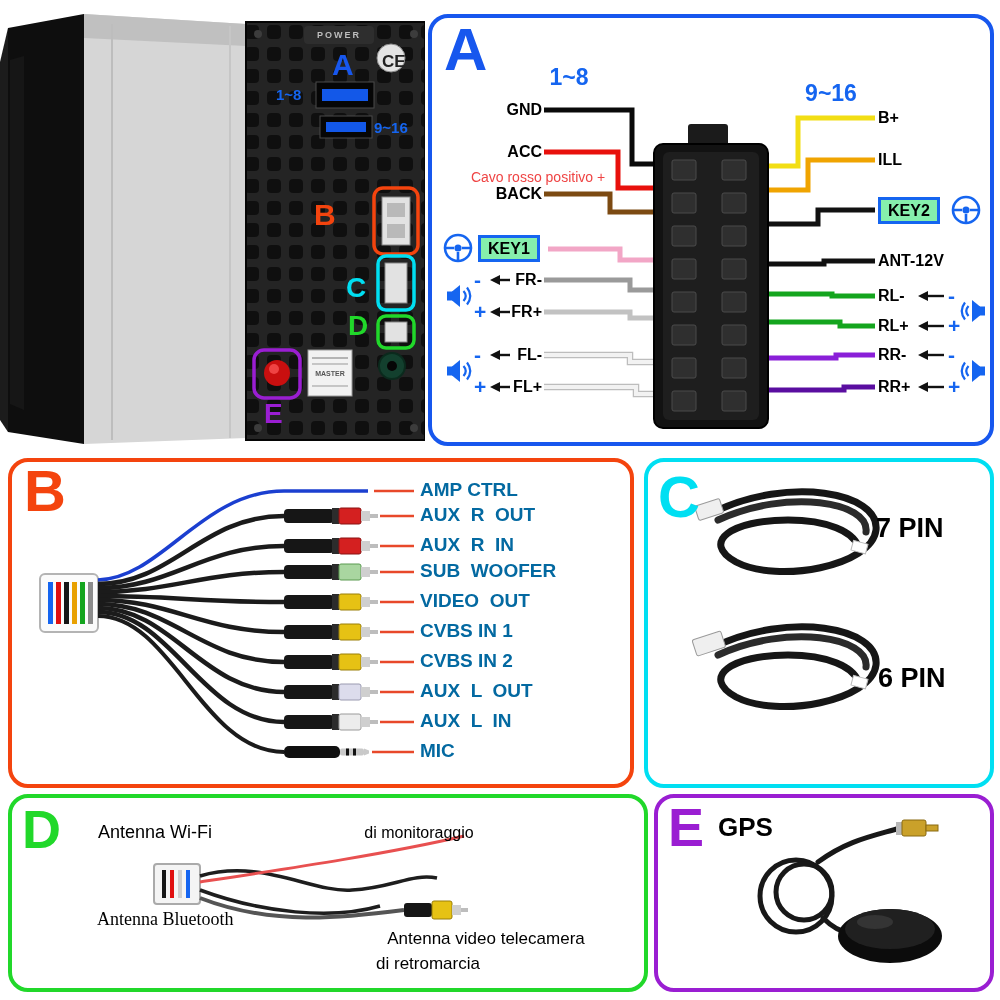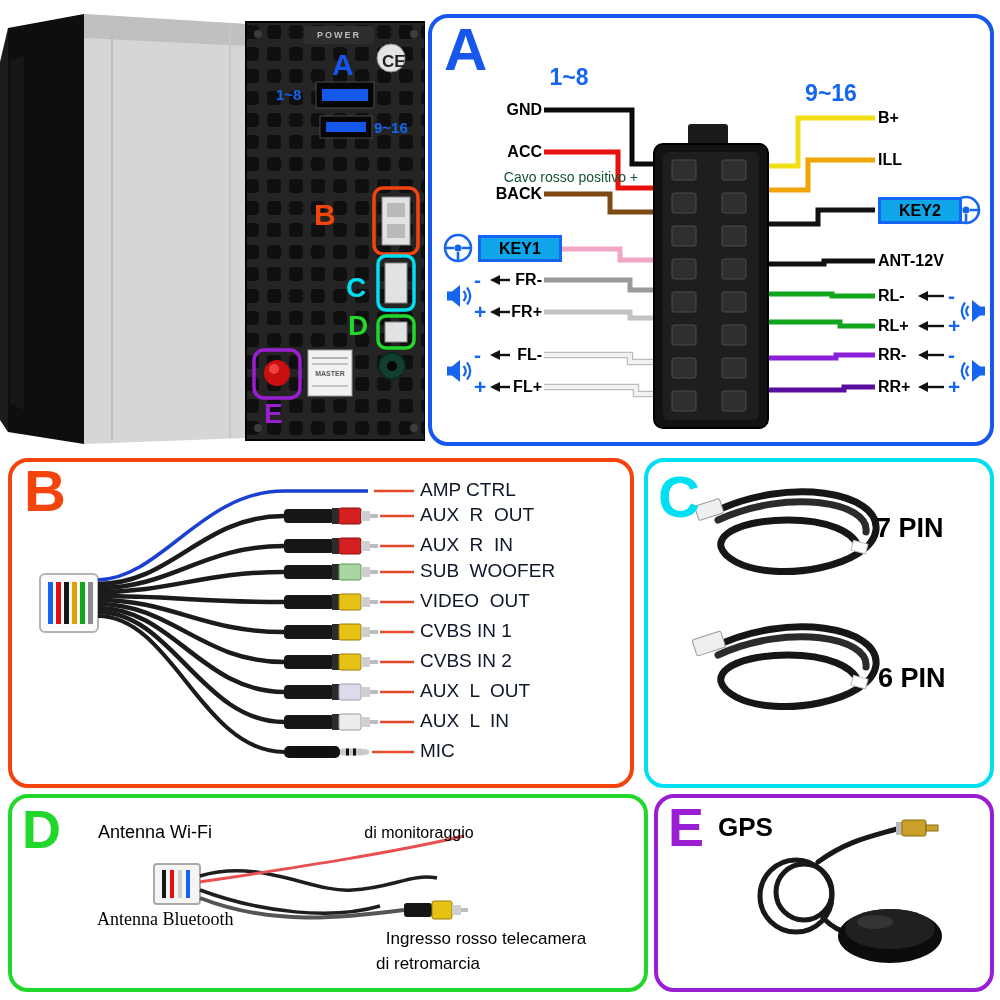--- a/index.html
+++ b/index.html
@@ -9,25 +9,25 @@
   .panel{position:absolute;border-radius:20px;background:#fff}
   .panel-a{left:428px;top:14px;width:566px;height:432px;border:4px solid #1757ee}
   .panel-b{left:8px;top:458px;width:626px;height:330px;border:4px solid #f4440e}
   .panel-c{left:644px;top:458px;width:350px;height:330px;border:4px solid #00dff2}
   .panel-d{left:8px;top:794px;width:640px;height:198px;border:4px solid #21d82a}
   .panel-e{left:654px;top:794px;width:340px;height:198px;border:4px solid #9a1ed2}
   .photo{position:absolute;left:0;top:0;width:425px;height:452px}
   .big-letter{position:absolute;font-weight:bold;line-height:1}
   .pa-left{position:absolute;left:0;width:110px;text-align:right;font-weight:bold;font-size:16px;color:#000;line-height:1.15}
   .pa-right{position:absolute;left:446px;font-weight:bold;font-size:16px;color:#000;line-height:1.15}
-  .key-box{position:absolute;border:3px solid #1565f0;background:#0ea5e9;font-weight:bold;font-size:16px;padding:1px 18px;line-height:1.2;color:#000}
+  .key-box{position:absolute;border:3px solid #1565f0;background:#86efac;font-weight:bold;font-size:16px;padding:1px 7px;line-height:1.2;color:#000}
   .group-label{position:absolute;color:#1565f0;font-weight:600;font-size:23px;text-align:center}
-  .note{position:absolute;font-size:14px;color:#14532d;text-align:right}
+  .note{position:absolute;font-size:14px;color:#ef4444;text-align:center}
   .sign{position:absolute;color:#1565f0;font-weight:bold;font-size:21px;line-height:1}
-  .pb-label{position:absolute;left:408px;font-weight:normal;font-size:19px;white-space:pre;color:#0f172a;line-height:1.1}
+  .pb-label{position:absolute;left:408px;font-weight:bold;font-size:19px;white-space:pre;color:#0369a1;line-height:1.1}
   .pc-label{position:absolute;font-weight:600;font-size:27px;color:#000;line-height:1.1}
   .pd-label{position:absolute;font-size:18px;color:#000;line-height:1.2}
   .pd-serif{font-family:"Liberation Serif",serif}
   .center{text-align:center}
   .ph-label{position:absolute;font-weight:bold;line-height:1}
 </style>
 </head>
 <body>
 
 <div class="photo">
@@ -398,21 +398,21 @@
       <rect x="392" y="105" width="28" height="14" rx="3" fill="#161616"></rect>
       <rect x="420" y="103" width="20" height="18" rx="2" fill="#e6c214" stroke="#9a7e08"></rect>
       <rect x="440" y="107" width="9" height="10" fill="#cfcfcf"></rect>
       <rect x="449" y="110" width="7" height="4" fill="#bdbdbd"></rect>
     </g>
   </svg>
   <div class="big-letter" style="left:10px;top:4px;font-size:54px;color:#21d82a">D</div>
   <div class="pd-label" style="left:86px;top:24px">Antenna Wi-Fi</div>
   <div class="pd-label center" style="left:327px;top:25px;width:160px;font-size:16px">di monitoraggio</div>
   <div class="pd-label pd-serif" style="left:85px;top:111px">Antenna Bluetooth</div>
-  <div class="pd-label center" style="left:344px;top:131px;width:260px;font-size:17px">Ingresso rosso telecamera</div>
+  <div class="pd-label center" style="left:344px;top:131px;width:260px;font-size:17px">Antenna video telecamera</div>
   <div class="pd-label center" style="left:336px;top:156px;width:160px;font-size:17px">di retromarcia</div>
 </section>
 
 <section class="panel panel-e">
   <svg class="fill" viewBox="0 0 332 190">
     <g stroke="#181818" stroke-width="5" fill="none" stroke-linecap="round">
       <circle cx="138" cy="98" r="36"></circle>
       <circle cx="146" cy="94" r="28"></circle>
       <path d="M 160 64 C 190 42 215 38 242 30"></path>
       <path d="M 165 120 C 185 140 200 136 214 130"></path>

